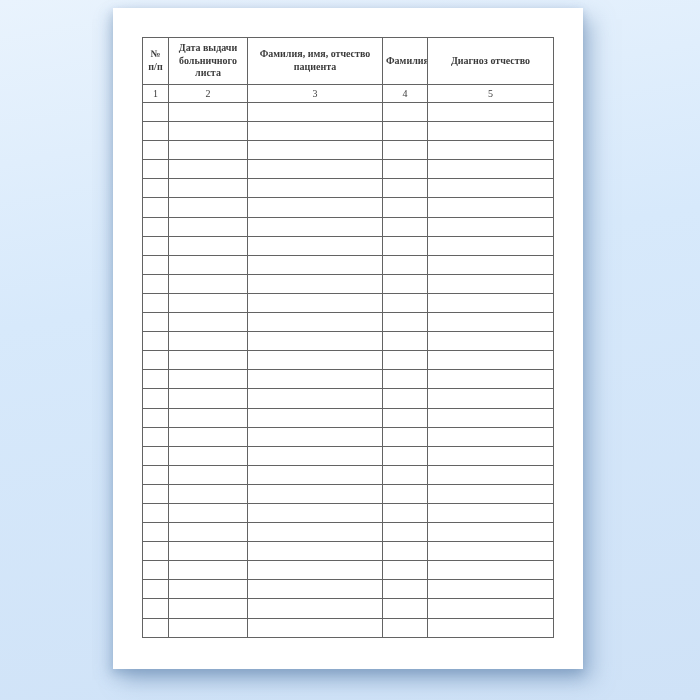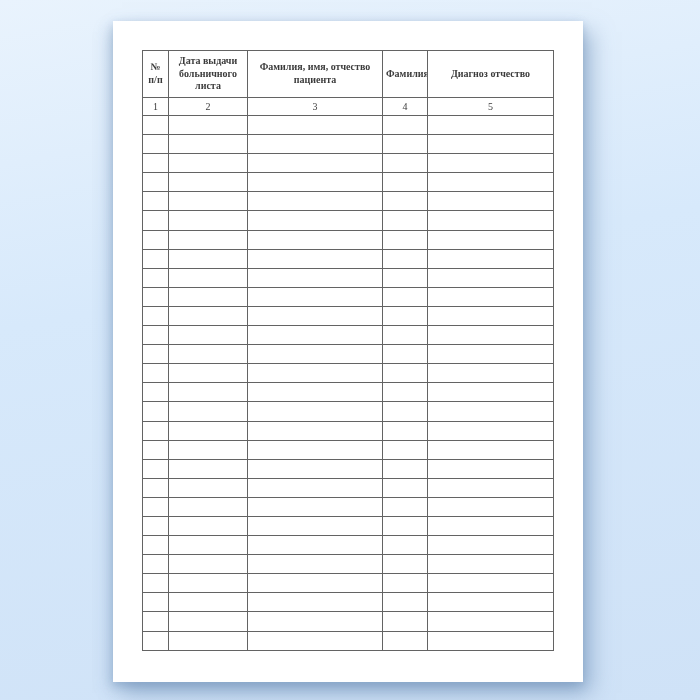--- a/index.html
+++ b/index.html
@@ -13,21 +13,21 @@
   }
   *{box-sizing:border-box;margin:0;padding:0;}
   html,body{width:700px;height:700px;overflow:hidden;}
   body{
     position:relative;
     font-family:"Liberation Serif","DejaVu Serif",serif;
     background:linear-gradient(170deg,var(--backdrop-top) 0%,var(--backdrop-mid) 40%,var(--backdrop-bottom) 100%);
   }
   .page{
     position:absolute;
-    left:113px; top:21px;
+    left:113px; top:8px;
     width:470px; height:661px;
     background:var(--page-bg);
     box-shadow:
       9px 11px 20px rgba(105,140,180,0.50),
       -5px 7px 14px rgba(105,140,180,0.28),
       0 3px 8px rgba(105,140,180,0.30);
   }
   table.register{
     width:411px;
     height:601px;

